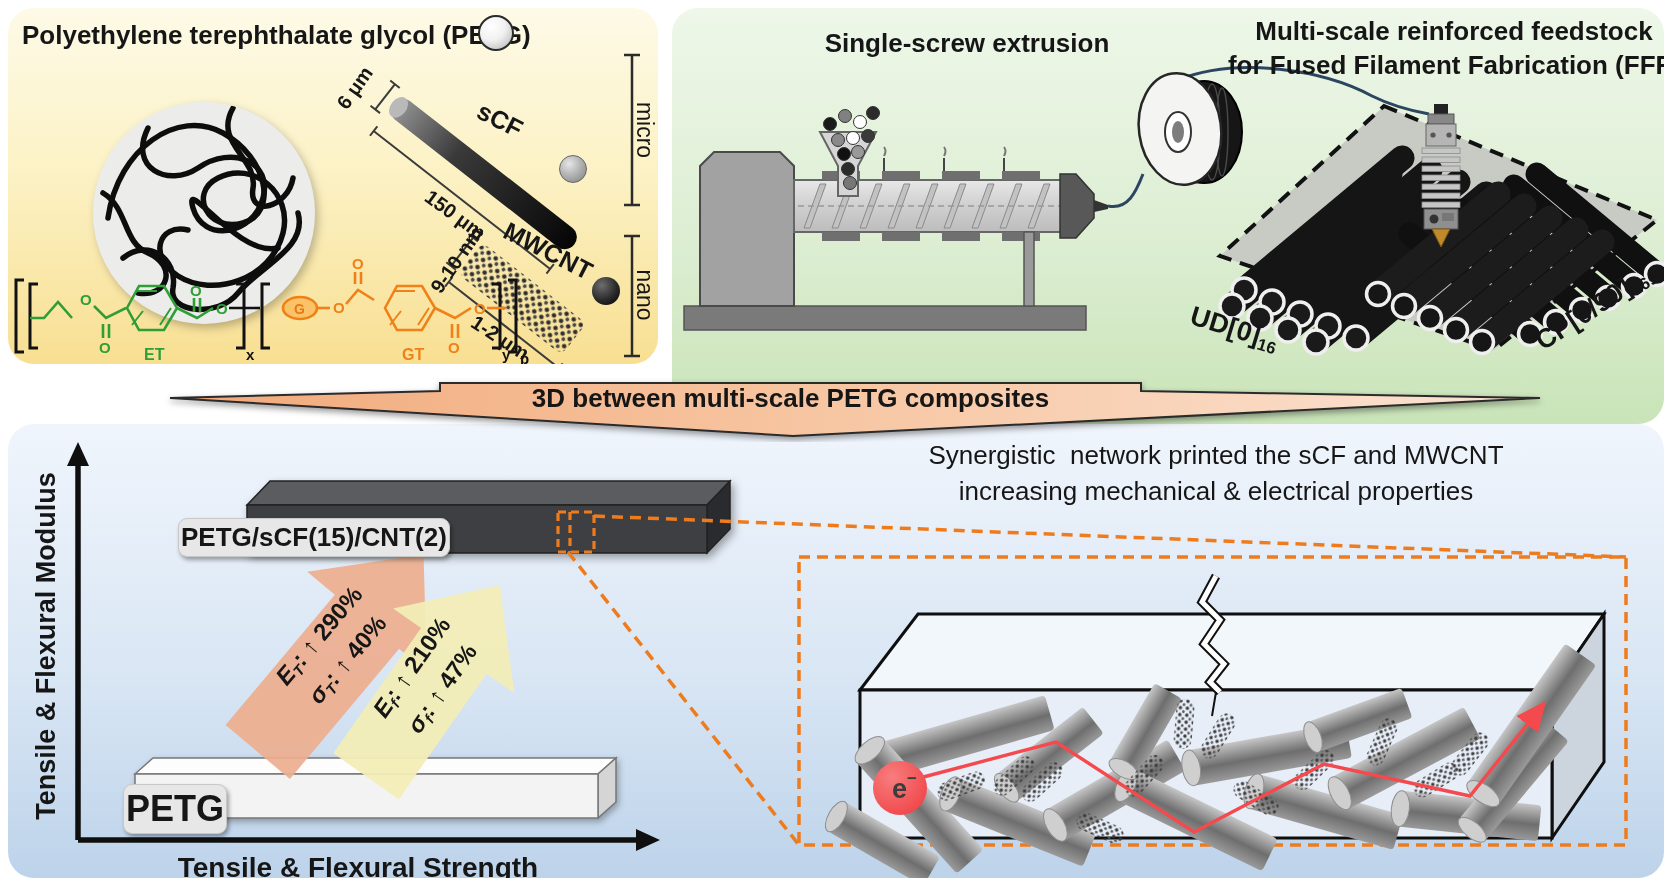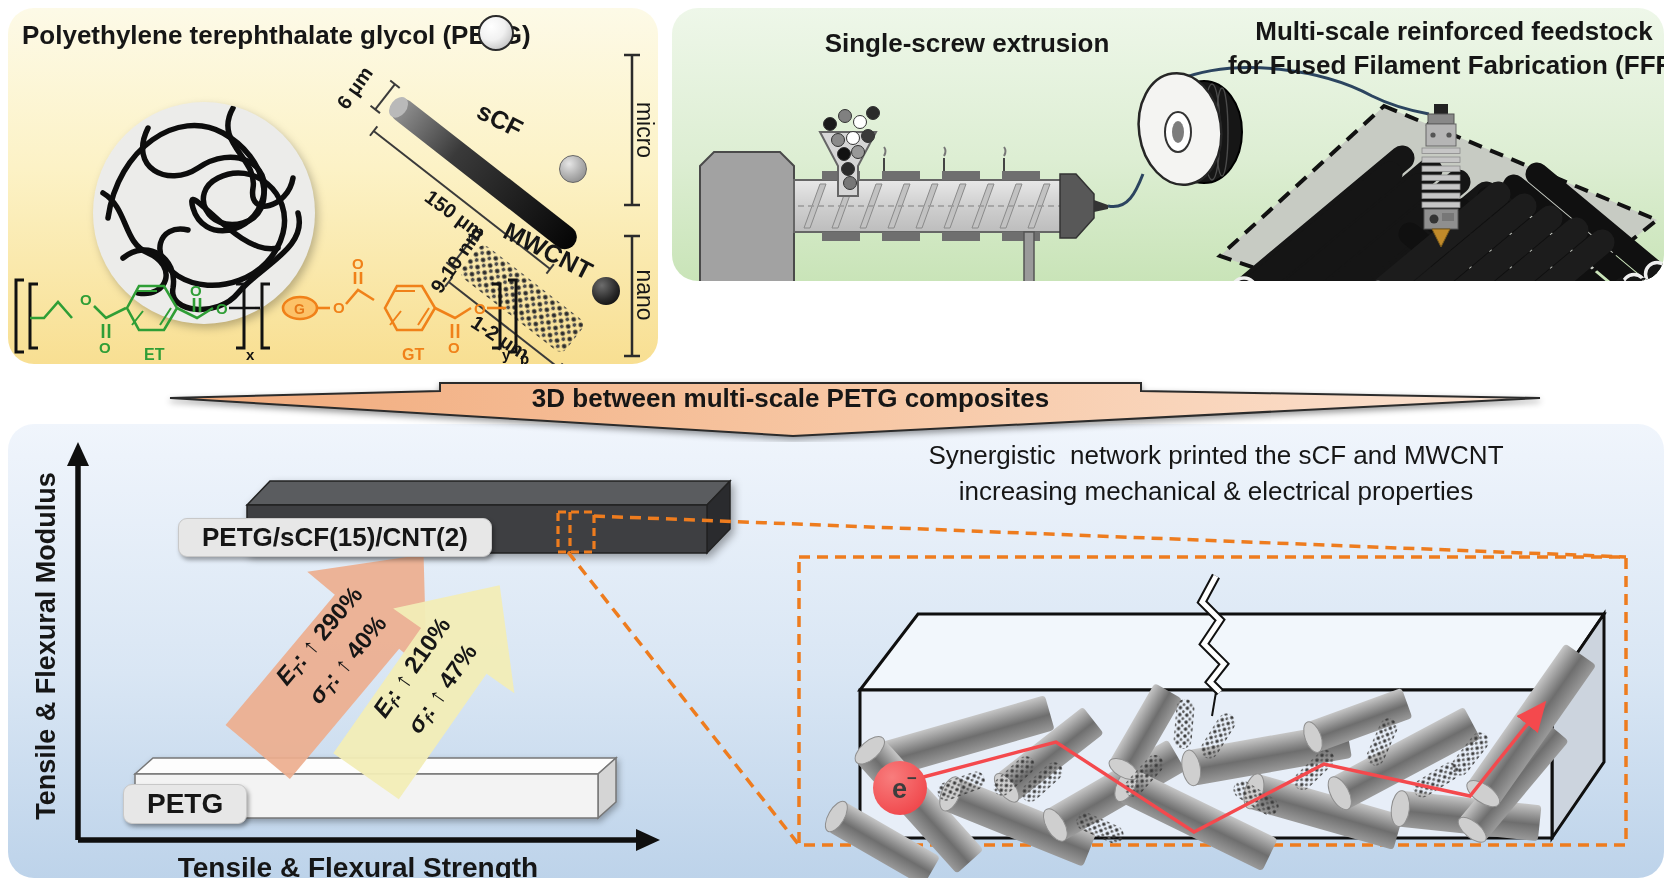--- a/index.html
+++ b/index.html
@@ -1,29 +1,29 @@
 <!DOCTYPE html>
 <html><head>
 <meta charset="utf-8">
 <style>
   html,body{margin:0;padding:0;background:#fff;}
   body{position:relative;width:1672px;height:886px;overflow:hidden;
        font-family:"Liberation Sans",sans-serif;color:#161616;}
   .panel{position:absolute;border-radius:26px;overflow:hidden;}
   #panel-materials{left:8px;top:8px;width:650px;height:356px;
      background:linear-gradient(180deg,#fdfae7 0%,#fcf2c6 45%,#f8df92 100%);}
-  #panel-process{left:672px;top:8px;width:992px;height:273px;
+  #panel-process{left:672px;top:8px;width:992px;height:416px;
      background:linear-gradient(180deg,#eef7e9 0%,#ddeed3 55%,#c9e4b8 100%);}
   #panel-results{left:8px;top:424px;width:1656px;height:454px;
      background:linear-gradient(180deg,#f0f5fc 0%,#d9e6f4 55%,#bdd3ea 100%);}
   .abs{position:absolute;}
   .title{font-size:26px;font-weight:600;white-space:nowrap;}
   .rlabel{position:absolute;white-space:nowrap;font-size:20px;font-weight:600;}
   .tag{position:absolute;background:#e7e7e7;border:1px solid #c8c8c8;border-radius:9px;
-       padding:3px 23px;font-weight:700;font-size:26px;white-space:nowrap;
+       padding:3px 2px;font-weight:700;font-size:26px;white-space:nowrap;
        box-shadow:2px 3px 4px rgba(0,0,0,.35);}
   .sub{font-size:.62em;vertical-align:-.28em;}
   .axis-label{font-size:27px;font-weight:700;white-space:nowrap;}
   .gain-text{position:absolute;font-size:24px;font-weight:700;line-height:30px;
              white-space:nowrap;text-align:center;font-style:italic;}
   .gain-text .up{font-style:normal;}
   .sphere{position:absolute;border-radius:50%;}
   svg{position:absolute;left:0;top:0;}
   #banner-text{position:absolute;left:440px;top:383px;width:701px;text-align:center;
                font-size:26px;font-weight:600;z-index:5;}
@@ -494,21 +494,21 @@
         <path d="M1208,152 L1194,178 L1212,196 L1196,220 L1216,240 L1202,258 L1212,268" fill="none" stroke="#111" stroke-width="9" stroke-linejoin="miter"></path>
         <path d="M1208,152 L1194,178 L1212,196 L1196,220 L1216,240 L1202,258 L1212,268" fill="none" stroke="#fff" stroke-width="5"></path>
         <line x1="1208" y1="268" x2="1204" y2="292" stroke="#111" stroke-width="2"></line>
       </g>
     </g>
   </svg>
 
   <div class="abs axis-label" style="left:38px;top:222px;transform:translate(-50%,-50%) rotate(-90deg);">Tensile &amp; Flexural Modulus</div>
   <div class="abs axis-label" style="left:350px;top:444px;font-size:28px;transform:translate(-50%,-50%);">Tensile &amp; Flexural Strength</div>
   <div class="tag" style="left:170px;top:94px;">PETG/sCF(15)/CNT(2)</div>
-  <div class="tag" style="left:115px;top:360px;font-size:28px;">PETG</div>
+  <div class="tag" style="left:115px;top:360px;font-size:36px;">PETG</div>
 
   <div class="gain-text" style="left:328px;top:226px;transform:translate(-50%,-50%) rotate(-50deg);">
     <div><span>E</span><span class="sub">T</span><span class="up">: ↑ 290%</span></div>
     <div><span>σ</span><span class="sub">T</span><span class="up">: ↑ 40%</span></div>
   </div>
   <div class="gain-text" style="left:422px;top:256px;transform:translate(-50%,-50%) rotate(-55deg);">
     <div><span>E</span><span class="sub">f</span><span class="up">: ↑ 210%</span></div>
     <div><span>σ</span><span class="sub">f</span><span class="up">: ↑ 47%</span></div>
   </div>
 

